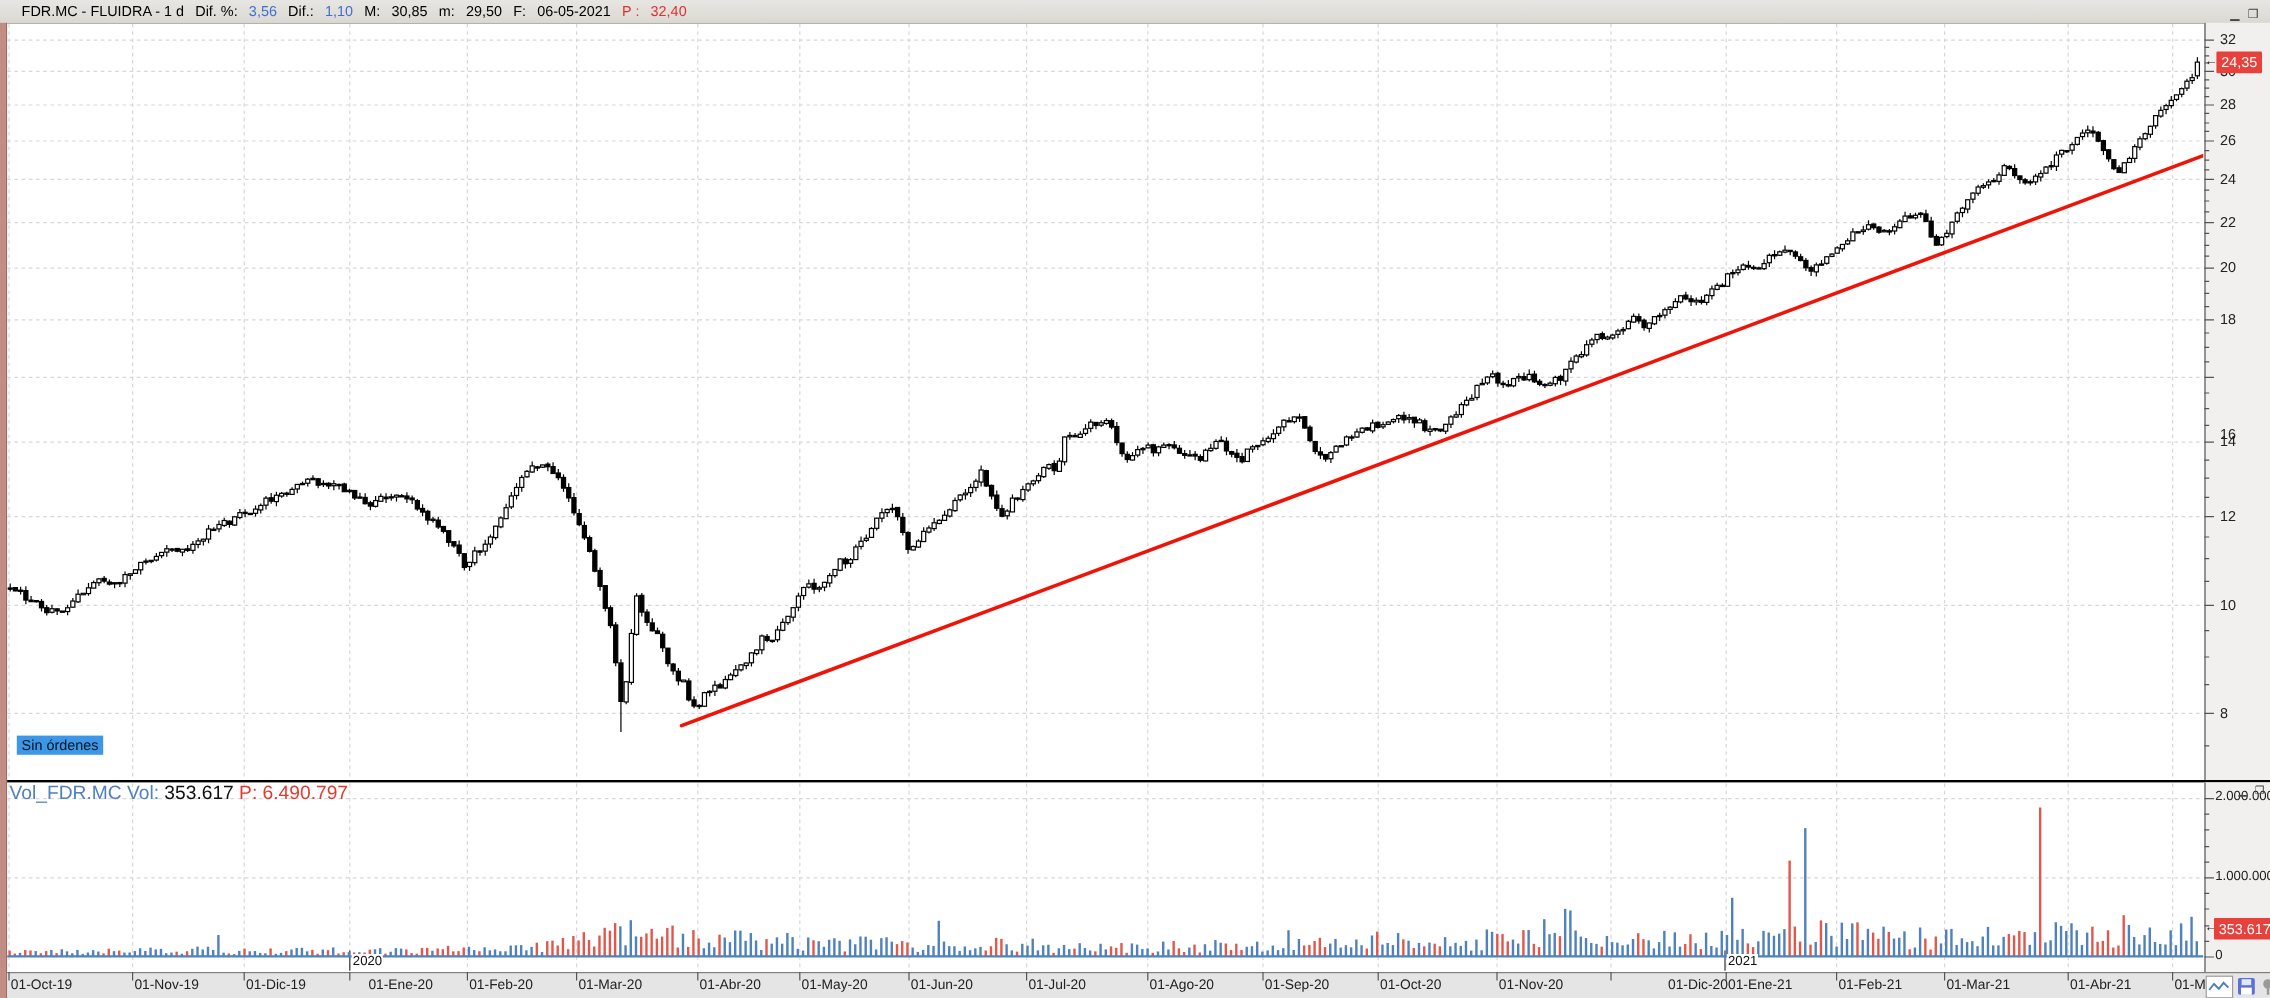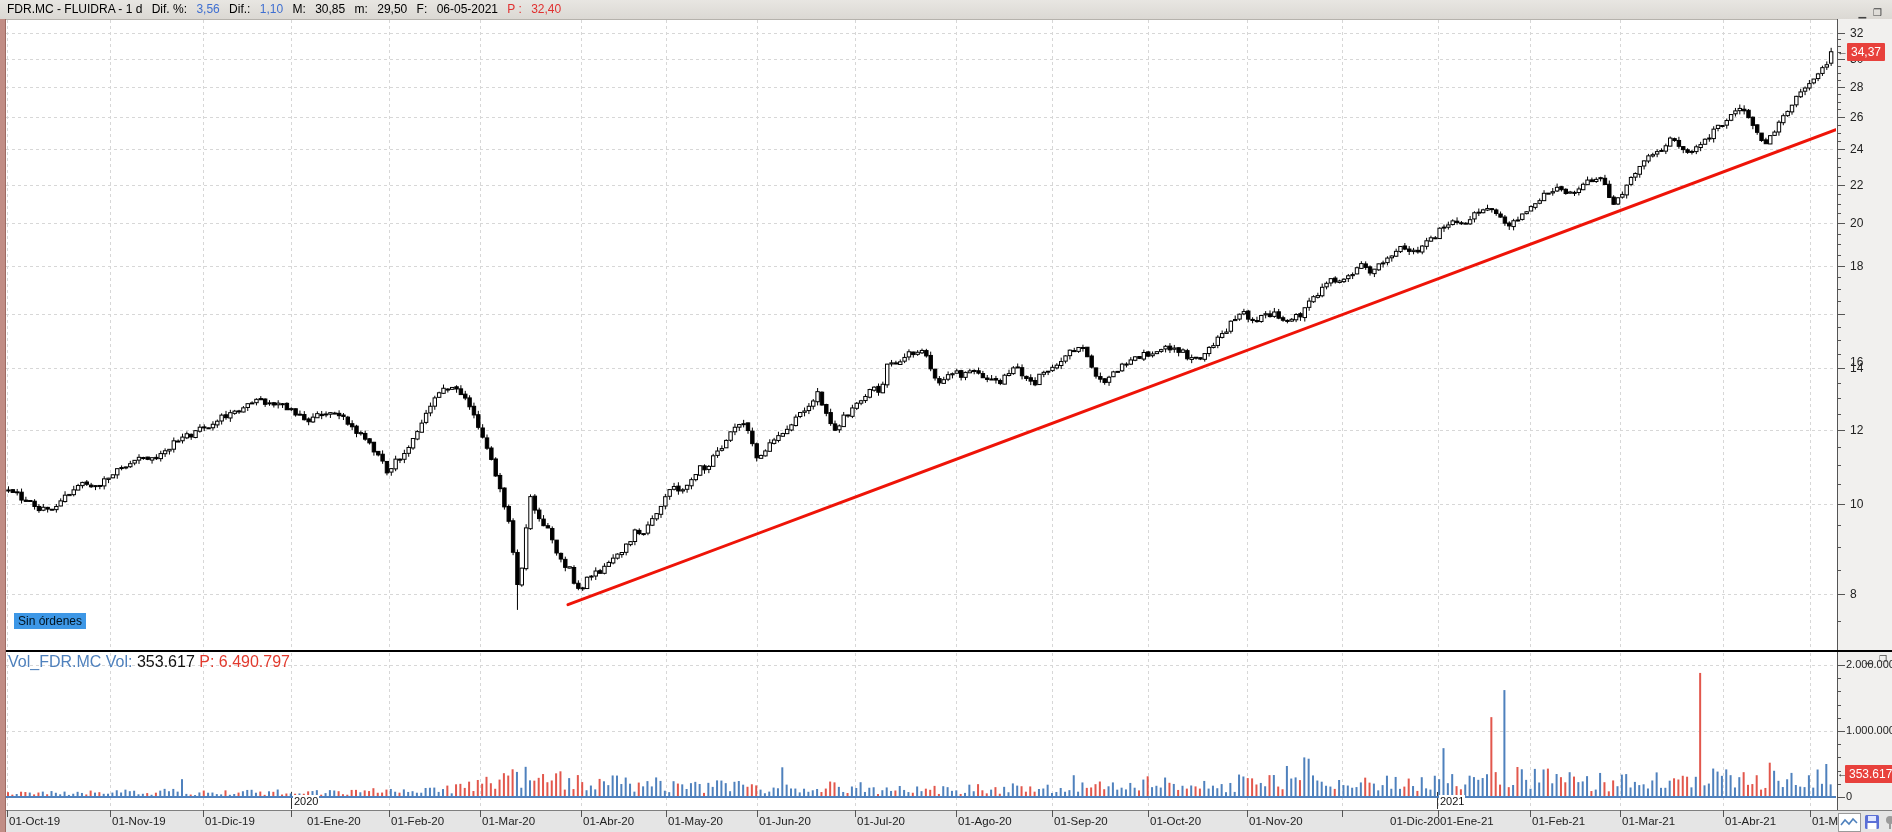--- a/index.html
+++ b/index.html
@@ -2,21 +2,21 @@
 <html><head>
 <meta charset="utf-8">
 <style>
   html,body{margin:0;padding:0;}
   body{width:1892px;height:832px;position:relative;background:#fff;
        font-family:"Liberation Sans",sans-serif;overflow:hidden;}
   .abs{position:absolute;}
   
   #titlebar{left:0;top:0;width:1892px;height:33px;
     background:linear-gradient(#e8e6e2,#d2cfc9);border-bottom:1px solid #a9a6a0;
-    font-size:12px;color:#000;line-height:19px;padding-left:7px;box-sizing:border-box;white-space:nowrap;}
+    font-size:12px;color:#000;line-height:19px;padding-left:18px;box-sizing:border-box;white-space:nowrap;}
   #titlebar .blue{color:#3f6fd1;}
   #titlebar .red{color:#e03030;}
   #titlebar span{margin-right:6px;}
   .winctl{position:absolute;top:3px;right:2px;color:#444;font-size:10px;letter-spacing:2px;}
   
   #leftstrip{left:0;top:19px;width:6px;height:813px;background:#c18d85;border-right:1px solid #9f6b63;box-sizing:border-box;}
   
   #price-pane{left:6px;top:19px;width:1831px;height:631px;background:#fff;border-top:1px solid #b5b2ac;}
   #pane-divider{left:6px;top:650px;width:1886px;height:2px;background:#000;}
   #vol-pane{left:6px;top:652px;width:1831px;height:158px;background:#fff;}
@@ -1537,21 +1537,21 @@
 <div id="vol-header" class="abs">
   <span class="sym">Vol_FDR.MC</span>
   <span class="lbl">Vol:</span>
   <span class="val">353.617</span>
   <span class="plbl">P:</span>
   <span class="pval">6.490.797</span>
 </div>
 <div class="winctl abs" style="top:654px;right:3px;font-size:9px;">▁ ❒</div>
 
 <span class="tag-arrow" id="price-arrow" style="left: 1837px; top: 44.7573px;">←</span>
-<div class="pricetag" id="price-tag" style="left: 1847px; top: 42.7573px;">34,37</div>
+<div class="pricetag" id="price-tag" style="left: 1847px; top: 42.7573px;">24,35</div>
 <span class="tag-arrow" id="vol-arrow" style="left: 1837px; top: 766.636px;">←</span>
 <div class="pricetag" id="vol-tag" style="left: 1845px; top: 764.636px;">353.617</div>
 
 <div id="br-toolbar" class="abs">
   <div class="tool-box">
     <svg width="18" height="12" style="position:static">
       <polyline points="1,9 5,4 9,8 13,3 17,7" stroke="#4f81bd" stroke-width="1.6" fill="none"></polyline>
     </svg>
   </div>
   <div style="width:16px;height:16px;position:relative;">

